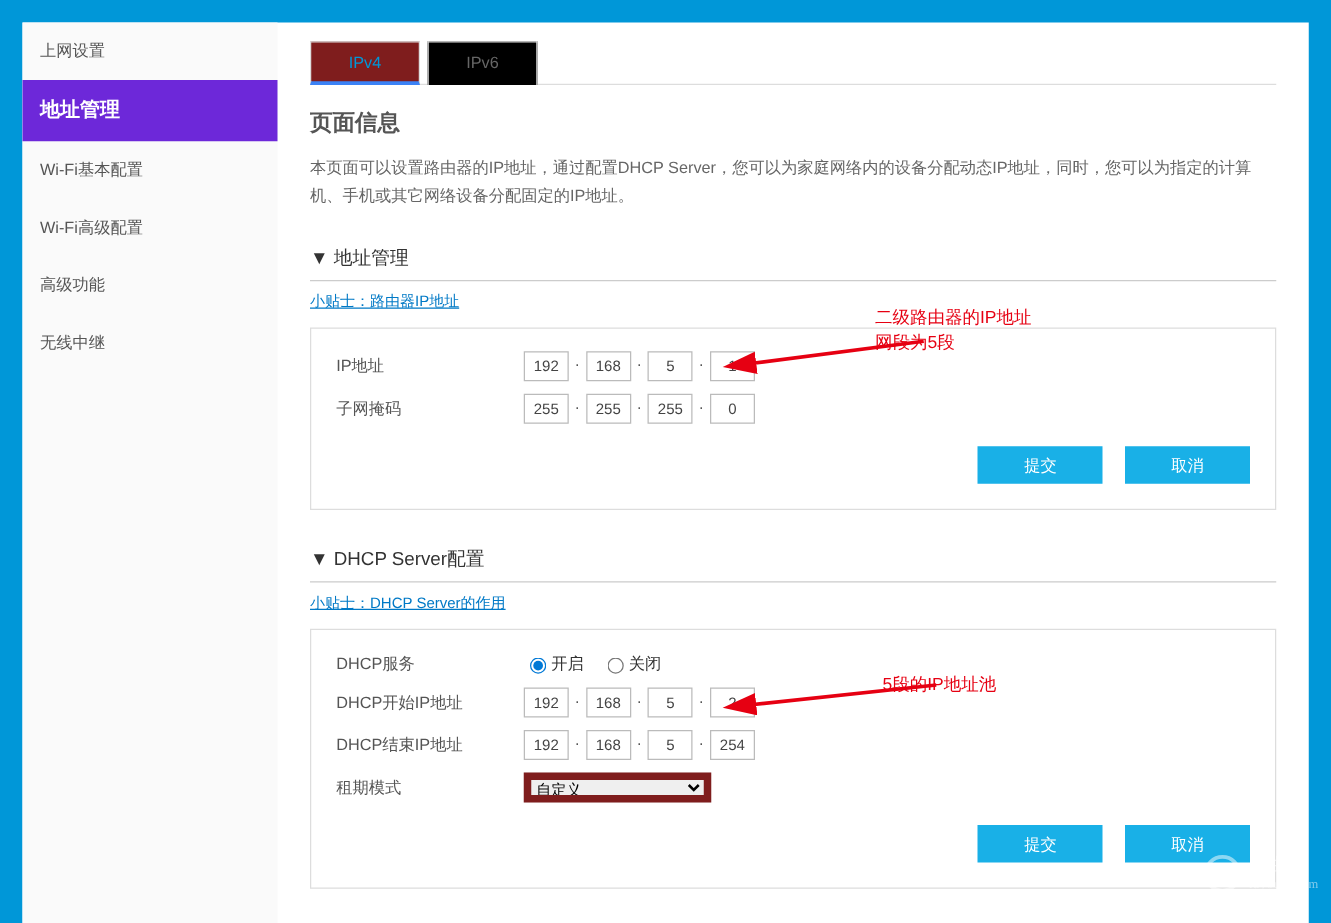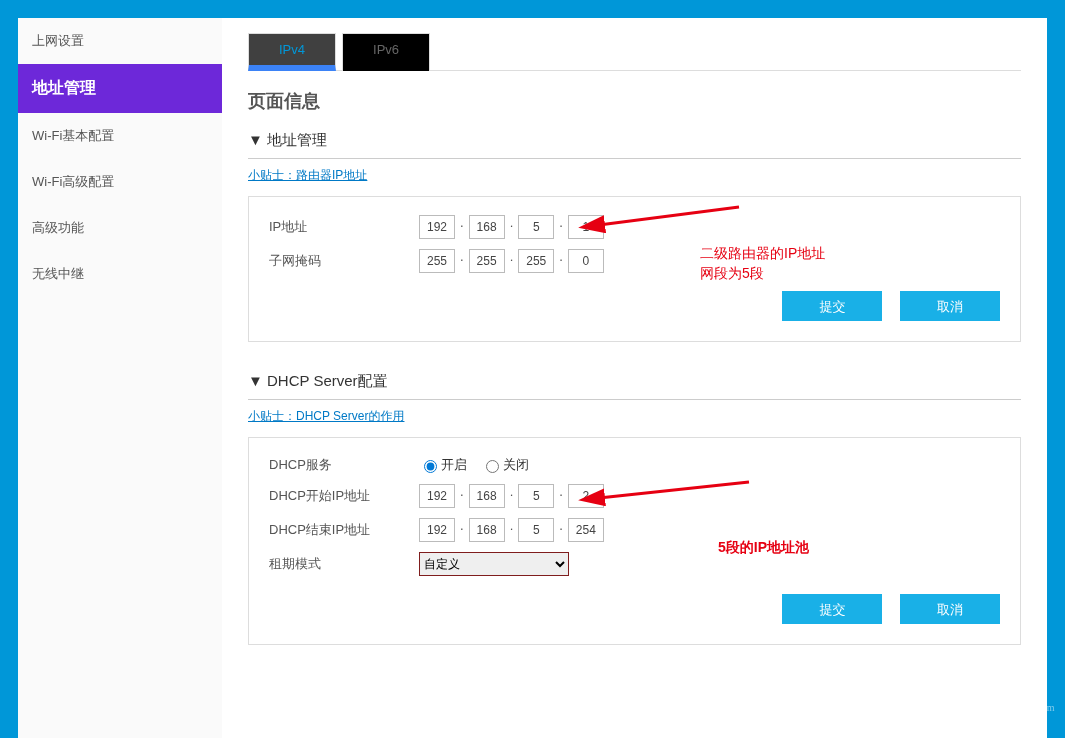--- a/index.html
+++ b/index.html
@@ -5,36 +5,36 @@
   * { box-sizing: border-box; }
   body { margin: 0; font-family: "Microsoft YaHei", Arial, sans-serif; font-size: 13px; color: #333; background: #0097d8; }
   .outer { padding: 18px 18px 0 18px; }
   .page { background: #fff; min-height: 720px; display: flex; }
   .sidebar { width: 204px; background: #fafafa; }
   .sidebar-item { padding: 14px 14px; font-size: 13px; color: #555; cursor: pointer; }
   .sidebar-item.active { background: #6d28d9; color: #fff; font-size: 16px; font-weight: 700; }
   .main { flex: 1; padding: 14px 26px 40px 26px; position: relative; }
   .tabs { display: flex; gap: 0; border-bottom: 1px solid #ddd; margin-bottom: 18px; }
   .tab { padding: 8px 30px; border: 1px solid #ddd; border-bottom: none; margin-right: 6px; color: #666; background: #000000; cursor: pointer; position: relative; top: 1px; }
-  .tab.active { background: #404040; color: #0097d8; border-bottom: 6px solid #3b82f6; }
+  .tab.active { background: #7f1d1d; color: #0097d8; border-bottom: 3px solid #3b82f6; }
   h2.page-title { font-size: 18px; font-weight: 700; color: #555; margin: 10px 0 12px; }
   p.desc { color: #666; line-height: 1.8; margin: 0 0 22px; }
   .section-head { font-size: 15px; color: #333; border-bottom: 1px solid #ccc; padding: 6px 0 8px; margin: 10px 0 8px; }
   .tip-link { color: #0079c6; text-decoration: underline; font-size: 12px; display: inline-block; margin-bottom: 12px; }
   .panel { border: 1px solid #ddd; padding: 18px 20px 20px; margin-bottom: 24px; position: relative; }
   .row { display: flex; align-items: center; margin-bottom: 10px; }
   .row .label { width: 150px; color: #555; }
   .ip-group { display: flex; align-items: flex-start; gap: 2px; }
   .oct { width: 36px; height: 24px; border: 1px solid #bbb; text-align: center; font-size: 12px; color: #444; }
   .dot { padding: 0 3px; color: #555; }
   .btn-row { text-align: right; margin-top: 18px; }
   .btn { display: inline-block; width: 100px; height: 30px; line-height: 30px; text-align: center; color: #fff; background: #19b0e7; margin-left: 14px; border: none; cursor: pointer; font-size: 13px; }
   .radio-wrap { display: inline-flex; align-items: center; margin-right: 14px; }
   input[type=radio] { accent-color: #0079d6; margin-right: 4px; }
-  select.sel { width: 150px; height: 24px; border: 1px solid #7f1d1d; font-size: 12px; }
+  select.sel { width: 150px; height: 24px; border: 6px solid #7f1d1d; font-size: 12px; }
   input.txt { width: 150px; height: 24px; border: 1px solid #bbb; font-size: 12px; padding: 0 6px; }
   .unit { margin-left: 4px; color: #555; }
   .annot { position: absolute; color: #e60012; font-size: 14px; line-height: 1.4; white-space: nowrap; pointer-events: none; }
   .watermark { position: fixed; right: 10px; bottom: 24px; display: flex; align-items: center; opacity: 0.5; }
   .wm-circle { width: 30px; height: 30px; border: 3px solid #fff; border-radius: 50%; position: relative; margin-right: 6px; }
   .wm-circle::after { content: ""; position: absolute; left: 8px; top: 5px; width: 10px; height: 10px; border: 3px solid #fff; border-left: none; border-top: none; transform: rotate(45deg); }
   .wm-text { color: #fff; font-size: 15px; line-height: 1.1; }
   .wm-sub { font-size: 10px; letter-spacing: 0.5px; font-family: Liberation Serif, serif; }
   svg.arrow { position: absolute; overflow: visible; pointer-events: none; }
 </style>
@@ -52,20 +52,21 @@
       <div class="sidebar-item">无线中继</div>
     </div>
 
     <div class="main">
       <div class="tabs">
         <div class="tab active">IPv4</div>
         <div class="tab">IPv6</div>
       </div>
 
       <h2 class="page-title">页面信息</h2>
+      <p class="desc">本页面可以设置路由器的IP地址，通过配置DHCP Server，您可以为家庭网络内的设备分配动态IP地址，同时，您可以为指定的计算机、手机或其它网络设备分配固定的IP地址。</p>
 
       
       <div class="section-head">▼  地址管理</div>
       <a href="#" class="tip-link">小贴士：路由器IP地址</a>
       <div class="panel" style="position:relative;">
         <div class="row">
           <div class="label">IP地址</div>
           <div class="ip-group">
             <input class="oct" value="192" style="">
               <span class="dot">.</span>
@@ -159,21 +160,21 @@
                 <path d="M0,0 L0,6 L9,3 z" fill="#e60012"></path>
               </marker>
             </defs>
           <line x1="160" y1="6" x2="10" y2="22" stroke="#e60012" stroke-width="3" marker-end="url(#ah2)"></line>
         </svg>
       </div>
 
       
       <div class="annot" style="top:226px; left:478px; white-space:pre;">二级路由器的IP地址
 网段为5段</div>
-      <div class="annot" style="top:520px; left:496px;font-weight:bold;">5段的IP地址池</div>
+      <div class="annot" style="top:520px; left:484px;">5段的IP地址池</div>
 
     </div>
   </div>
 </div>
 
 <div class="watermark">
   <div class="wm-circle"></div>
   <div class="wm-text">
     <div>路由器</div>
     <div class="wm-sub">luyouqi.com</div>

